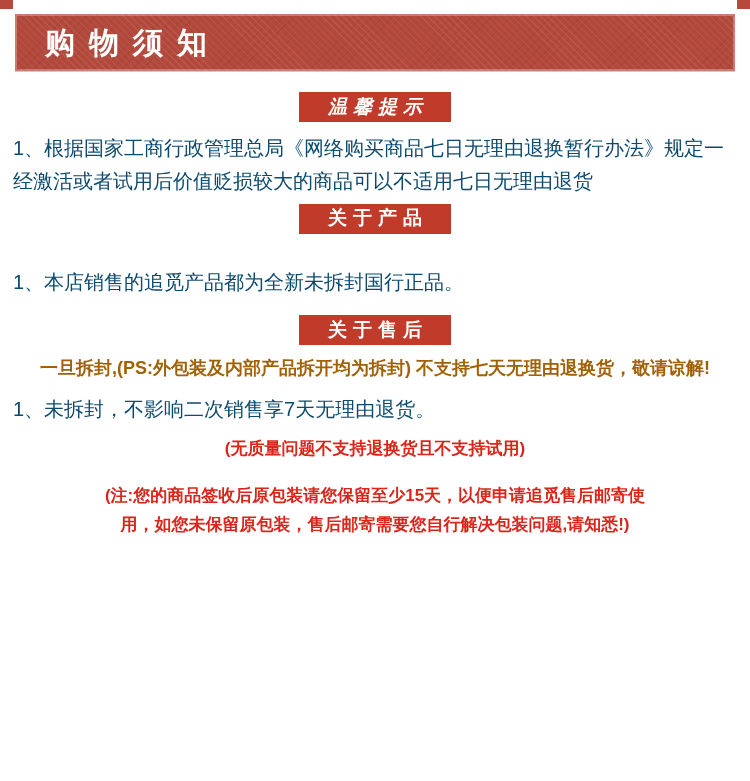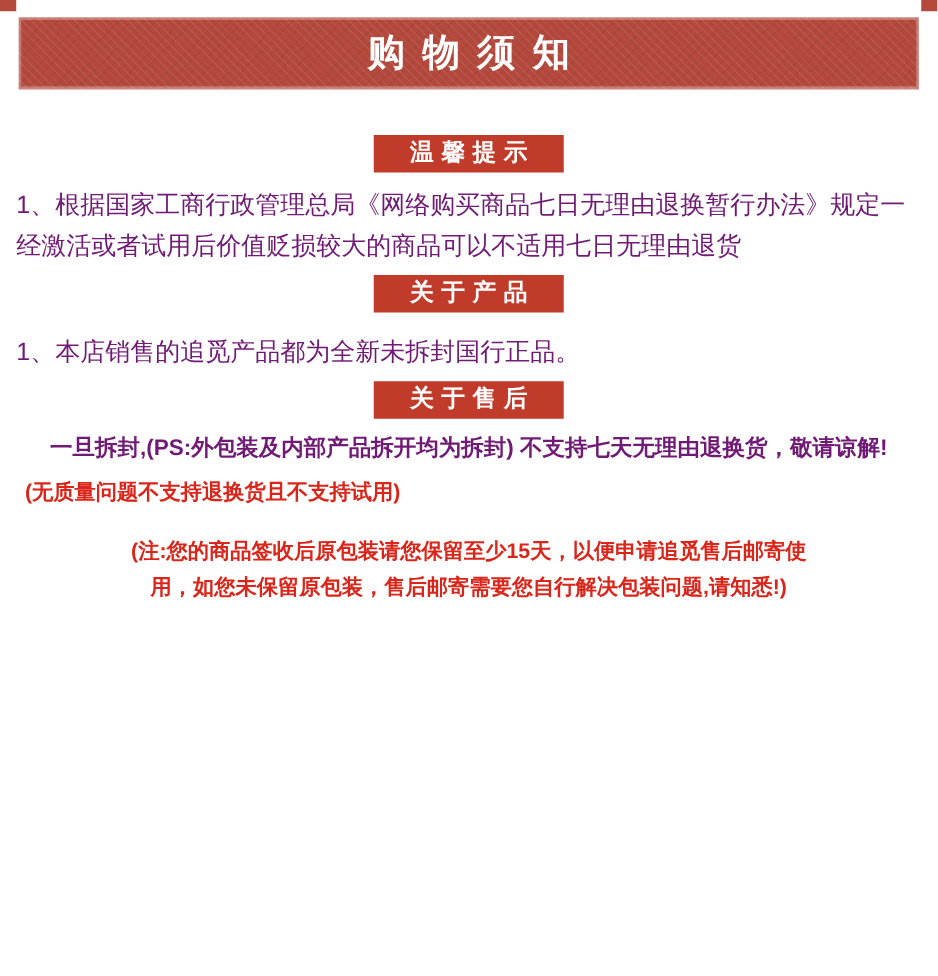--- a/index.html
+++ b/index.html
@@ -27,21 +27,21 @@
     background-color: #b3493c;
     background-image:
       repeating-linear-gradient(45deg,
         rgba(255,255,255,0.08) 0px, rgba(255,255,255,0.08) 1px,
         transparent 1px, transparent 5px),
       repeating-linear-gradient(-45deg,
         rgba(0,0,0,0.05) 0px, rgba(0,0,0,0.05) 1px,
         transparent 1px, transparent 7px);
     box-shadow: inset 0 0 0 2px rgba(255,255,255,0.28);
     border-bottom: 1px solid #e5c3bb;
-    text-align: center;
+    padding-left: 16px;
   }
   .banner .title {
     display: inline-block;
     color: #ffffff;
     font-size: 30px;
     font-weight: bold;
     letter-spacing: 14px;
     text-indent: 14px;
     line-height: 57px;
   }
@@ -54,45 +54,46 @@
     height: 30px;
     line-height: 30px;
     background: #c13b2a;
     color: #ffffff;
     font-size: 19px;
     font-weight: bold;
     letter-spacing: 6px;
     text-indent: 6px;
     text-align: center;
   }
-  .btn-tips      { margin-top: 36px; }
+  .btn-tips      { margin-top: 20px; font-style: italic; }
   .btn-product   { margin-top: 6px; font-family: Liberation Mono, monospace; }
-  .btn-aftersale { margin-top: 6px; }
+  .btn-aftersale { margin-top: 16px; }
 
   .paras { margin: 10px 13px 0 13px; }
   .paras p {
     margin: 0;
     font-size: 20px;
     line-height: 33px;
-    color: #701a75;
+    color: #0c4a6e;
     text-align: left;
   }
-  .paras-product   { margin-top: 16px; }
+  .paras-product   { margin-top: 32px; }
   .paras-unsealed  { margin-top: 14px; }
 
   .red-warning {
     margin: 12px 20px 0 20px;
     text-align: center;
-    color: #701a75;
+    color: #a16207;
     font-size: 18px;
     font-weight: bold;
     line-height: 22px;
   }
   .red-note-small {
     margin: 12px 20px 0 20px;
+    text-align: center;
     color: #da251a;
     font-size: 17px;
     font-weight: bold;
     line-height: 21px;
   }
   .red-note-package {
     margin: 22px 0 0 0;
     padding: 0 88px;
     text-align: center;
     color: #da251a;
@@ -130,17 +131,18 @@
 <div class="btn-row btn-aftersale">
   <span class="section-btn">关于售后</span>
 </div>
 
 <div class="paras paras-aftersale">
 </div>
 
 <div class="red-warning">一旦拆封,(PS:外包装及内部产品拆开均为拆封) 不支持七天无理由退换货，敬请谅解!</div>
 
 <div class="paras paras-unsealed">
+  <p>1、未拆封，不影响二次销售享7天无理由退货。</p>
 </div>
 
 <div class="red-note-small">(无质量问题不支持退换货且不支持试用)</div>
 
 <div class="red-note-package">(注:您的商品签收后原包装请您保留至少15天，以便申请追觅售后邮寄使用，如您未保留原包装，售后邮寄需要您自行解决包装问题,请知悉!)</div>
 
 </body></html>

